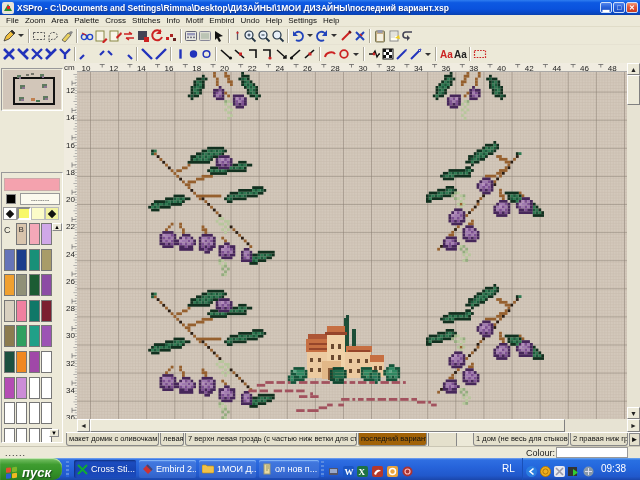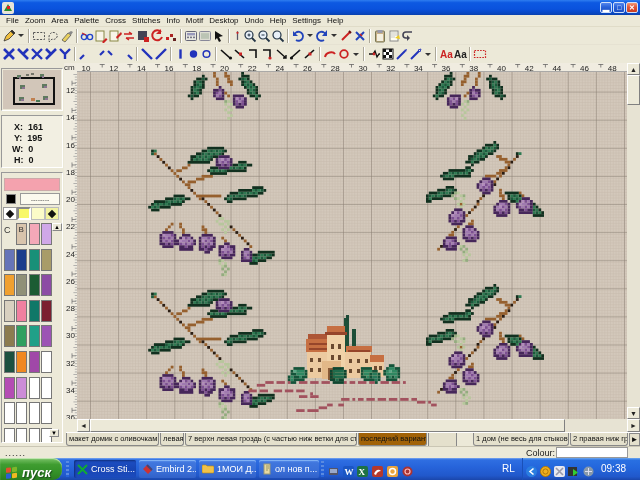--- a/index.html
+++ b/index.html
@@ -16,36 +16,37 @@
 .dd{width:0;height:0;border-left:3px solid transparent;border-right:3px solid transparent;border-top:3px solid #333;margin:0 2px}
 .work{position:relative;width:640px;height:383px;background:#ece9d8}
 .panel{position:absolute;left:1px;width:62px;border:1px solid #999;border-right-color:#fff;border-bottom-color:#fff;background:#ece9d8}
 </style></head><body>
 <div class="titlebar">
     <svg width="12" height="12" viewBox="0 0 12 12">
       <rect width="12" height="12" rx="2" fill="#e8e4d8"></rect>
       <path d="M2 9L6 2l4 7z" fill="#2a8a2a"></path>
       <rect x="5" y="4" width="3" height="3" fill="#d22"></rect>
     </svg>
+    <span class="ttext">XSPro - C:\Documents and Settings\Rimma\Desktop\ДИЗАЙНЫ\1МОИ ДИЗАЙНЫ\последний вариант.xsp</span>
     <div class="winbtns">
       <div class="wb" style="line-height:14px">▬</div>
       <div class="wb">□</div>
       <div class="wb close">✕</div>
     </div>
   </div>
 <div class="menubar">
     <span>File</span>
     <span>Zoom</span>
     <span>Area</span>
     <span>Palette</span>
     <span>Cross</span>
     <span>Stitches</span>
     <span>Info</span>
     <span>Motif</span>
-    <span>Desktop</span>
+    <span>Embird</span>
     <span>Undo</span>
     <span>Help</span>
     <span>Settings</span>
     <span>Help</span>
   </div>
 <div class="toolbar toolbar1">
     <div class="tbtn " style="width:14px">
       <svg width="14" height="14" viewBox="0 0 14 14">
         <path d="M2 12l2-5 6-6 3 3-6 6z" fill="#f0c040" stroke="#333" stroke-width="0.8"></path>
         <path d="M10 1l3 3-1.5 1.5-3-3z" fill="#333"></path>
@@ -406,26 +407,20 @@
               <rect x="42" y="28" width="3" height="2"></rect>
             </g>
             <rect x="28" y="28" width="4" height="3" fill="#c08050"></rect>
             <rect x="33" y="30" width="4" height="2" fill="#4a7a55"></rect>
             <g fill="#74746a">
               <rect x="23" y="4" width="3" height="2"></rect>
               <rect x="28" y="3" width="3" height="2"></rect>
             </g>
           </svg>
   </div>
-</div>
-<div class="panel" style="top:52px;height:53px;background:#f2efe2;font-size:9px;font-weight:bold;color:#111;padding:6px 0 0 12px;line-height:11px">
-  <div>X:&nbsp; 161</div>
-        <div>Y:&nbsp; 195</div>
-        <div style="margin-left:-2px">W:&nbsp; 0</div>
-        <div>H:&nbsp; 0</div>
 </div>
 <div class="panel" style="top:109px;height:271px;overflow:hidden">
   <div style="position:absolute;left:2px;top:5px;width:56px;height:13px;background:#f4a2ae;border:1px solid #caa"></div>
   <div style="position:absolute;left:4px;top:21px;width:10px;height:10px;background:#000;border:1px solid #888"></div>
   <div style="position:absolute;left:18px;top:20px;width:40px;height:12px;background:#fbf9ee;border:1px solid #999;font-size:7px;color:#555;line-height:11px;text-align:center;letter-spacing:0">--------</div>
   <div style="position:absolute;left:1px;top:34px;display:flex">
     <div style="width:14px;height:13px;background:#fff;border:1px solid #999;display:flex;align-items:center;justify-content:center">
             <div style="width:6px;height:6px;background:#111;transform:rotate(45deg)"></div>
           </div>
     <div style="width:14px;height:13px;background:#f8f868;border:2px solid #888;border-right-color:#fff;border-bottom-color:#fff"></div>

